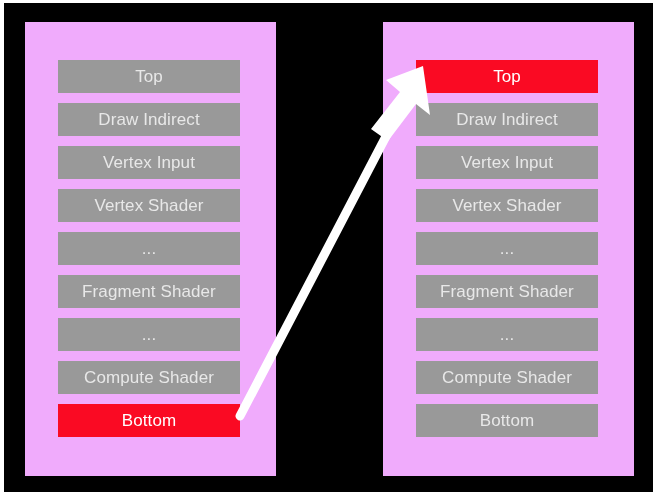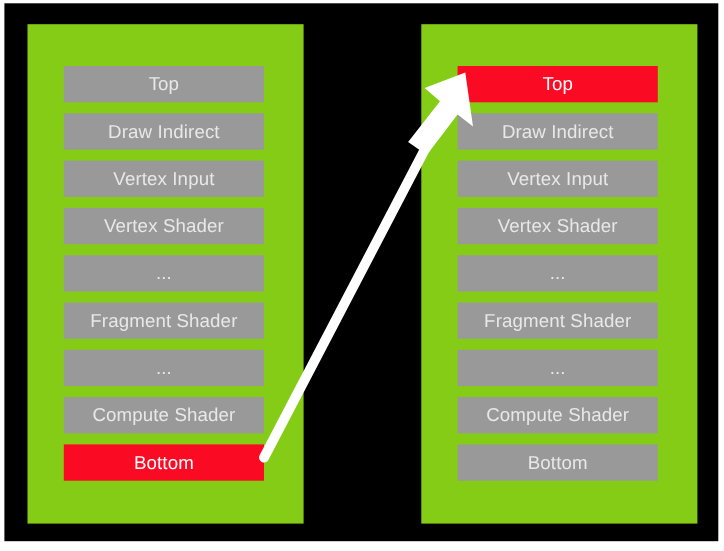--- a/index.html
+++ b/index.html
@@ -30,21 +30,21 @@
     height: 489px;
     background: #000000;
   }
 
   
   .panel {
     position: absolute;
     top: 22px;
     width: 251px;
     height: 454px;
-    background: #84cc16;
+    background: #f0abfc;
     box-sizing: border-box;
   }
   .panel.left  { left: 25px; }
   .panel.right { left: 383px; }
 
   .stack {
     position: absolute;
     left: 33px;
     top: 38px;
     width: 182px;

